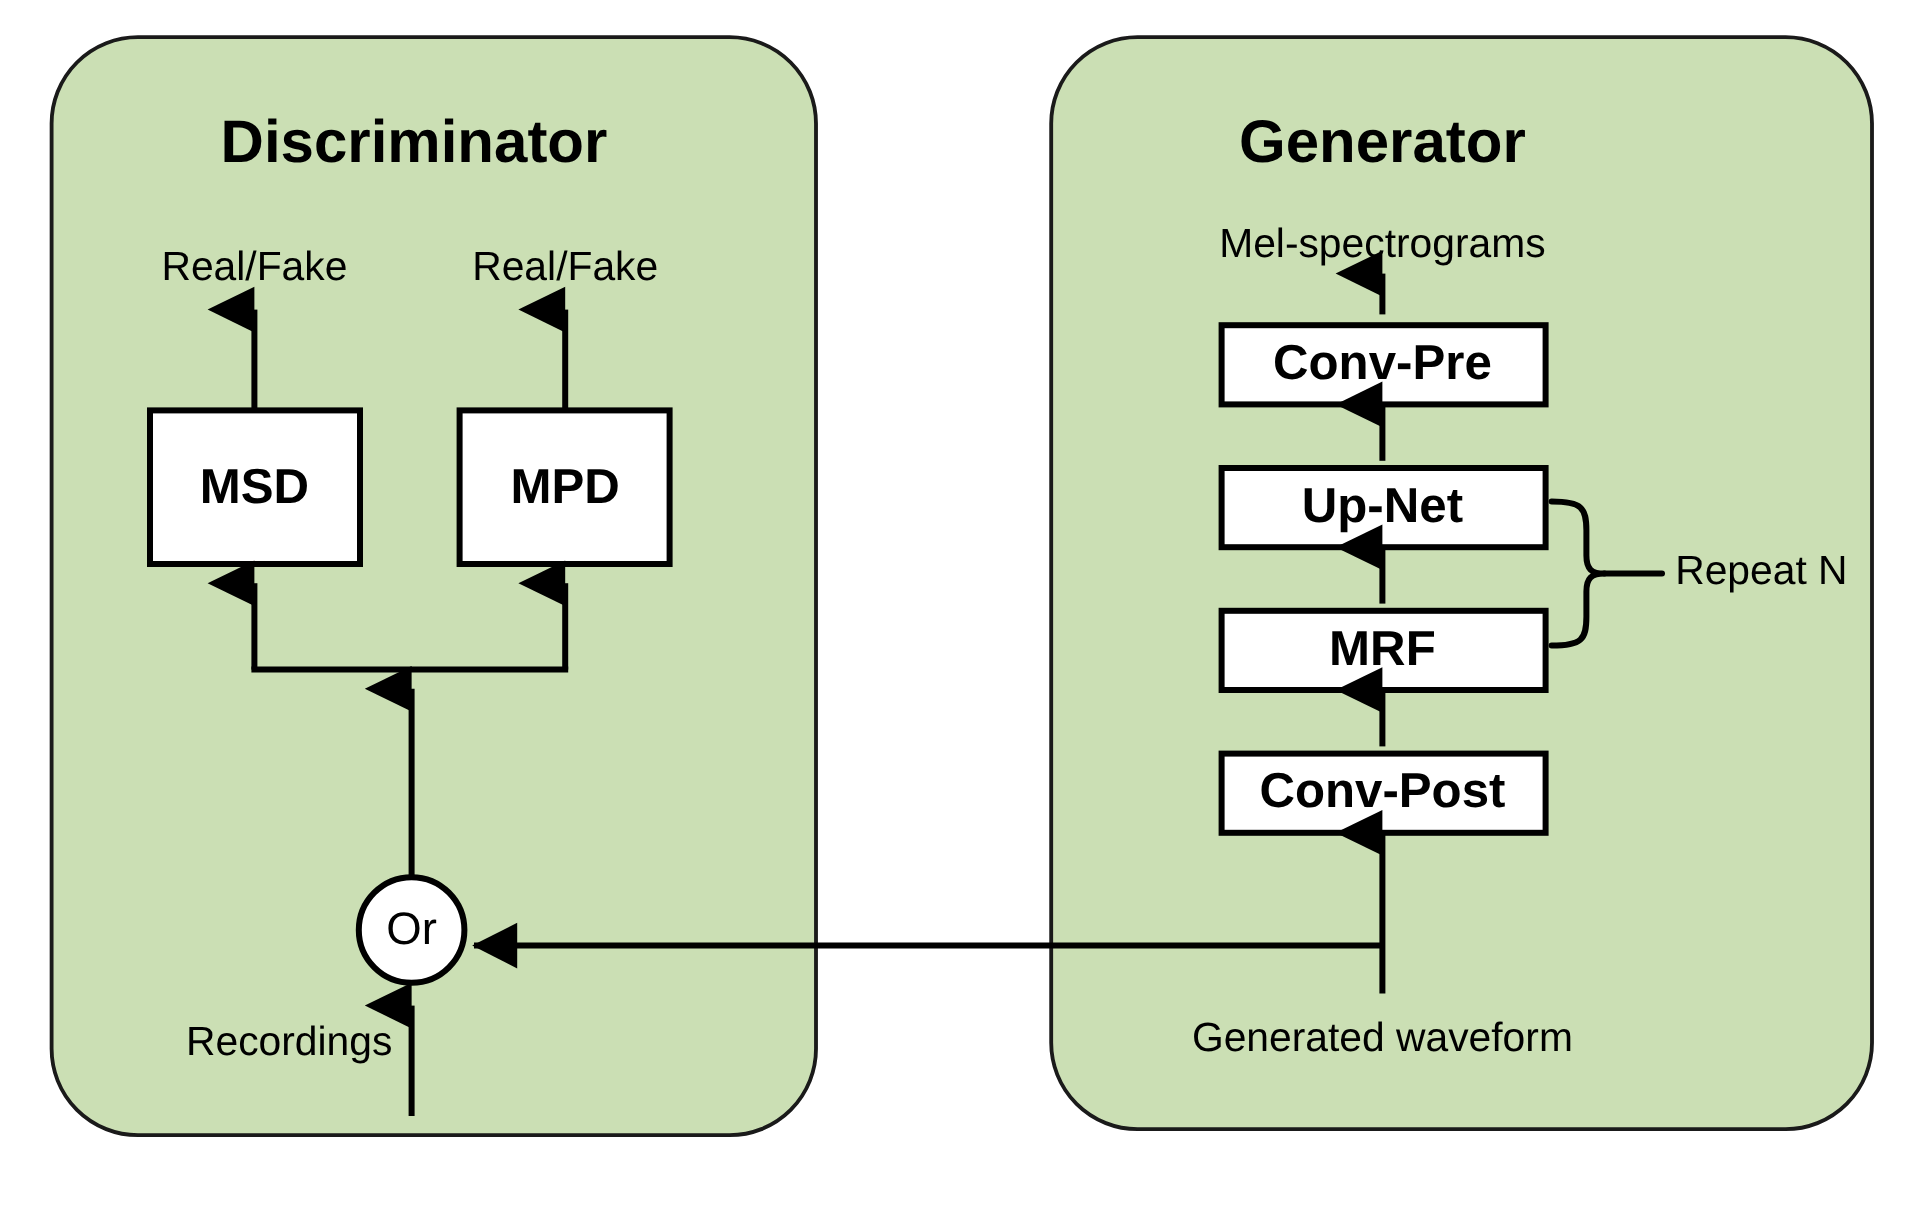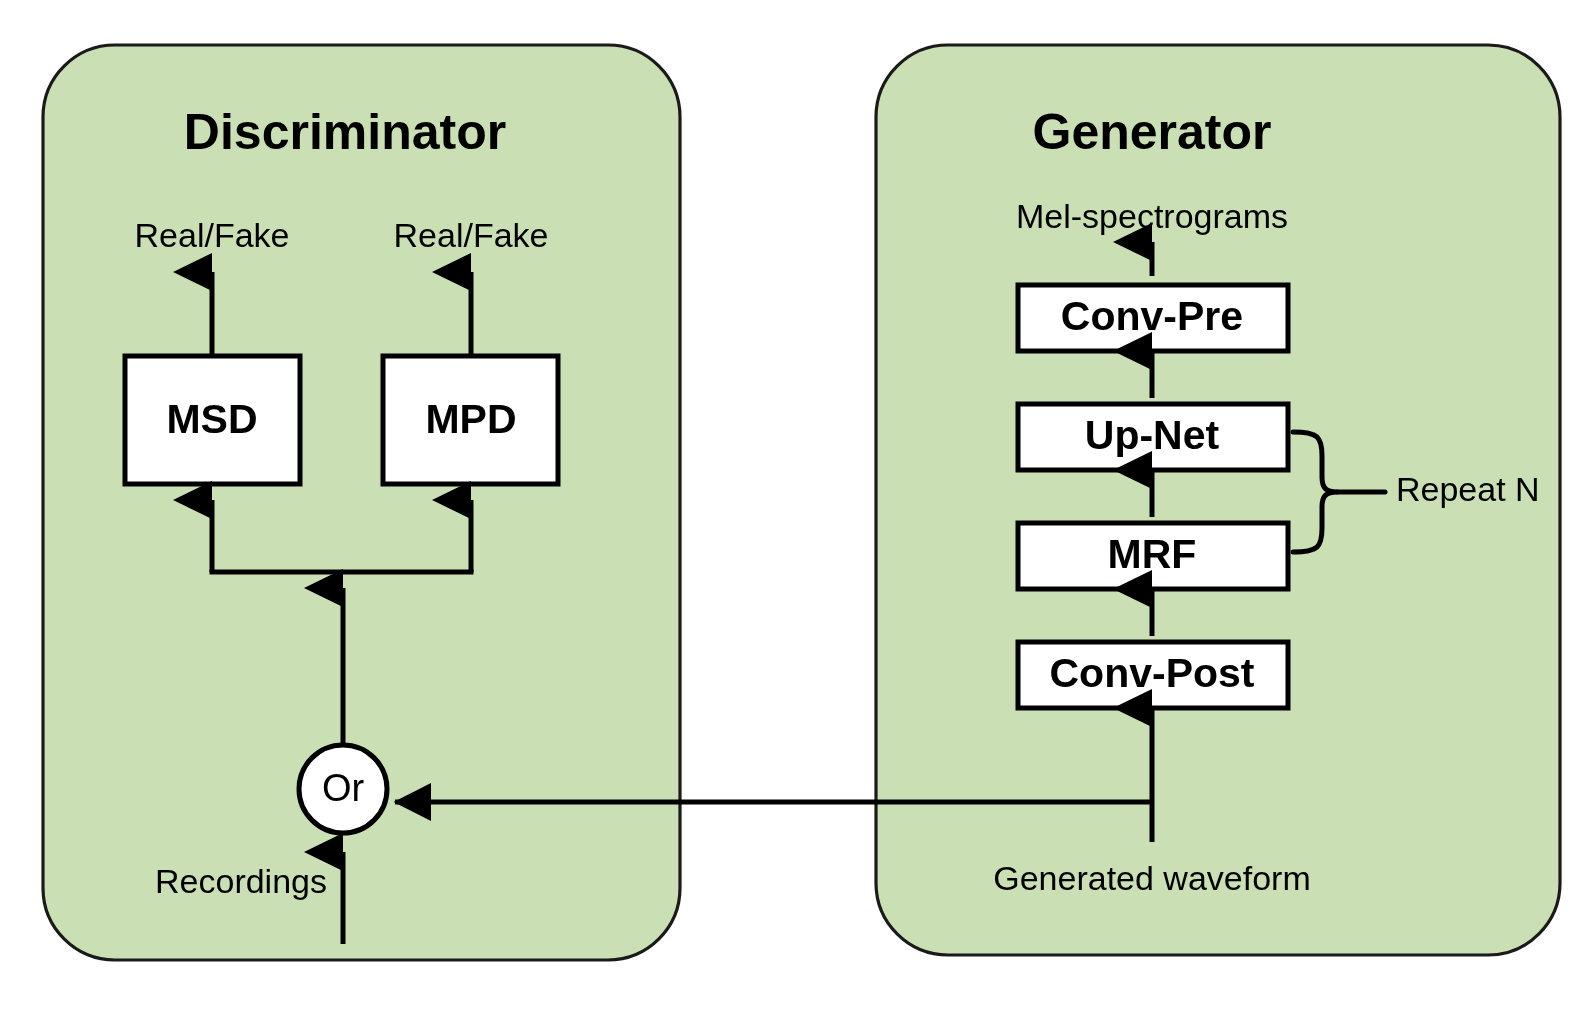--- a/index.html
+++ b/index.html
@@ -11,21 +11,20 @@
     width: 1594px;
     height: 1018px;
     font-family: "Liberation Sans", sans-serif;
     overflow: hidden;
   }
   #diagram-root {
     position: relative;
     width: 1594px;
     height: 994px;
     background: #ffffff;
-    margin-top: 14px;
   }
   svg#diagram-svg {
     display: block;
     width: 1594px;
     height: 1018px;
   }
   .panel-bg {
     stroke: #1a1a1a;
     stroke-width: 3.2;
   }

